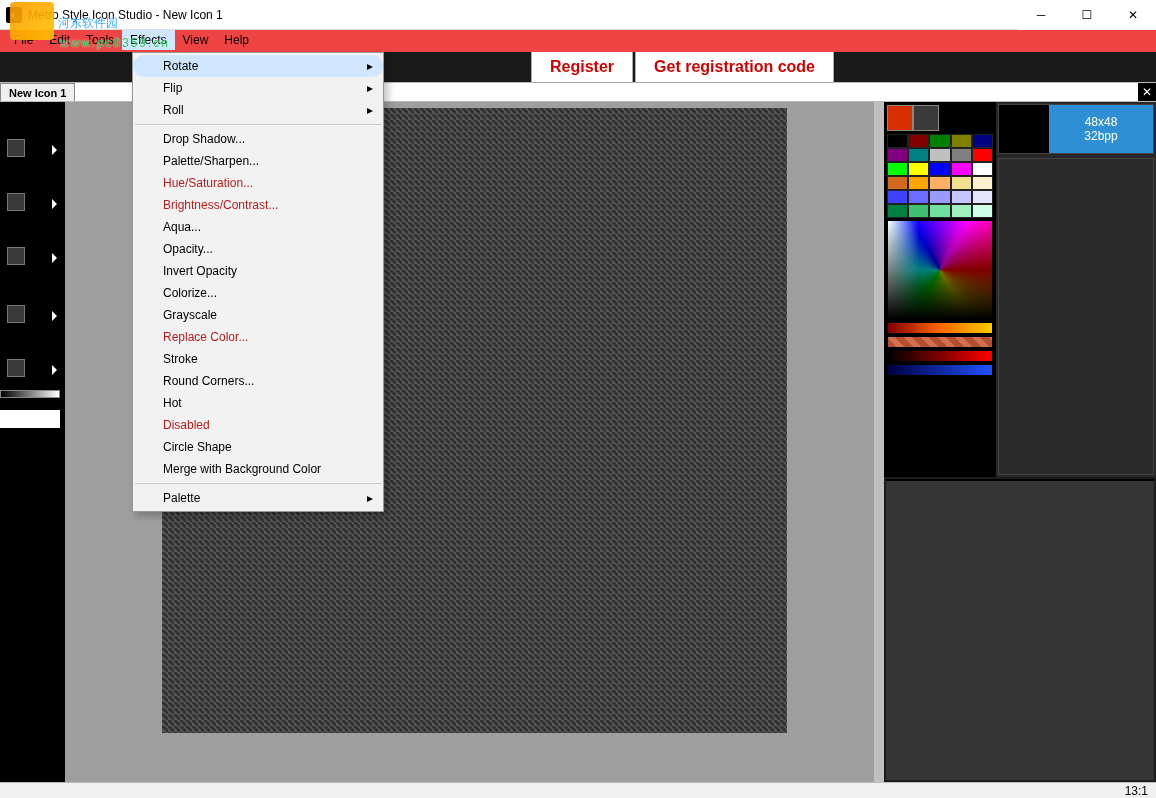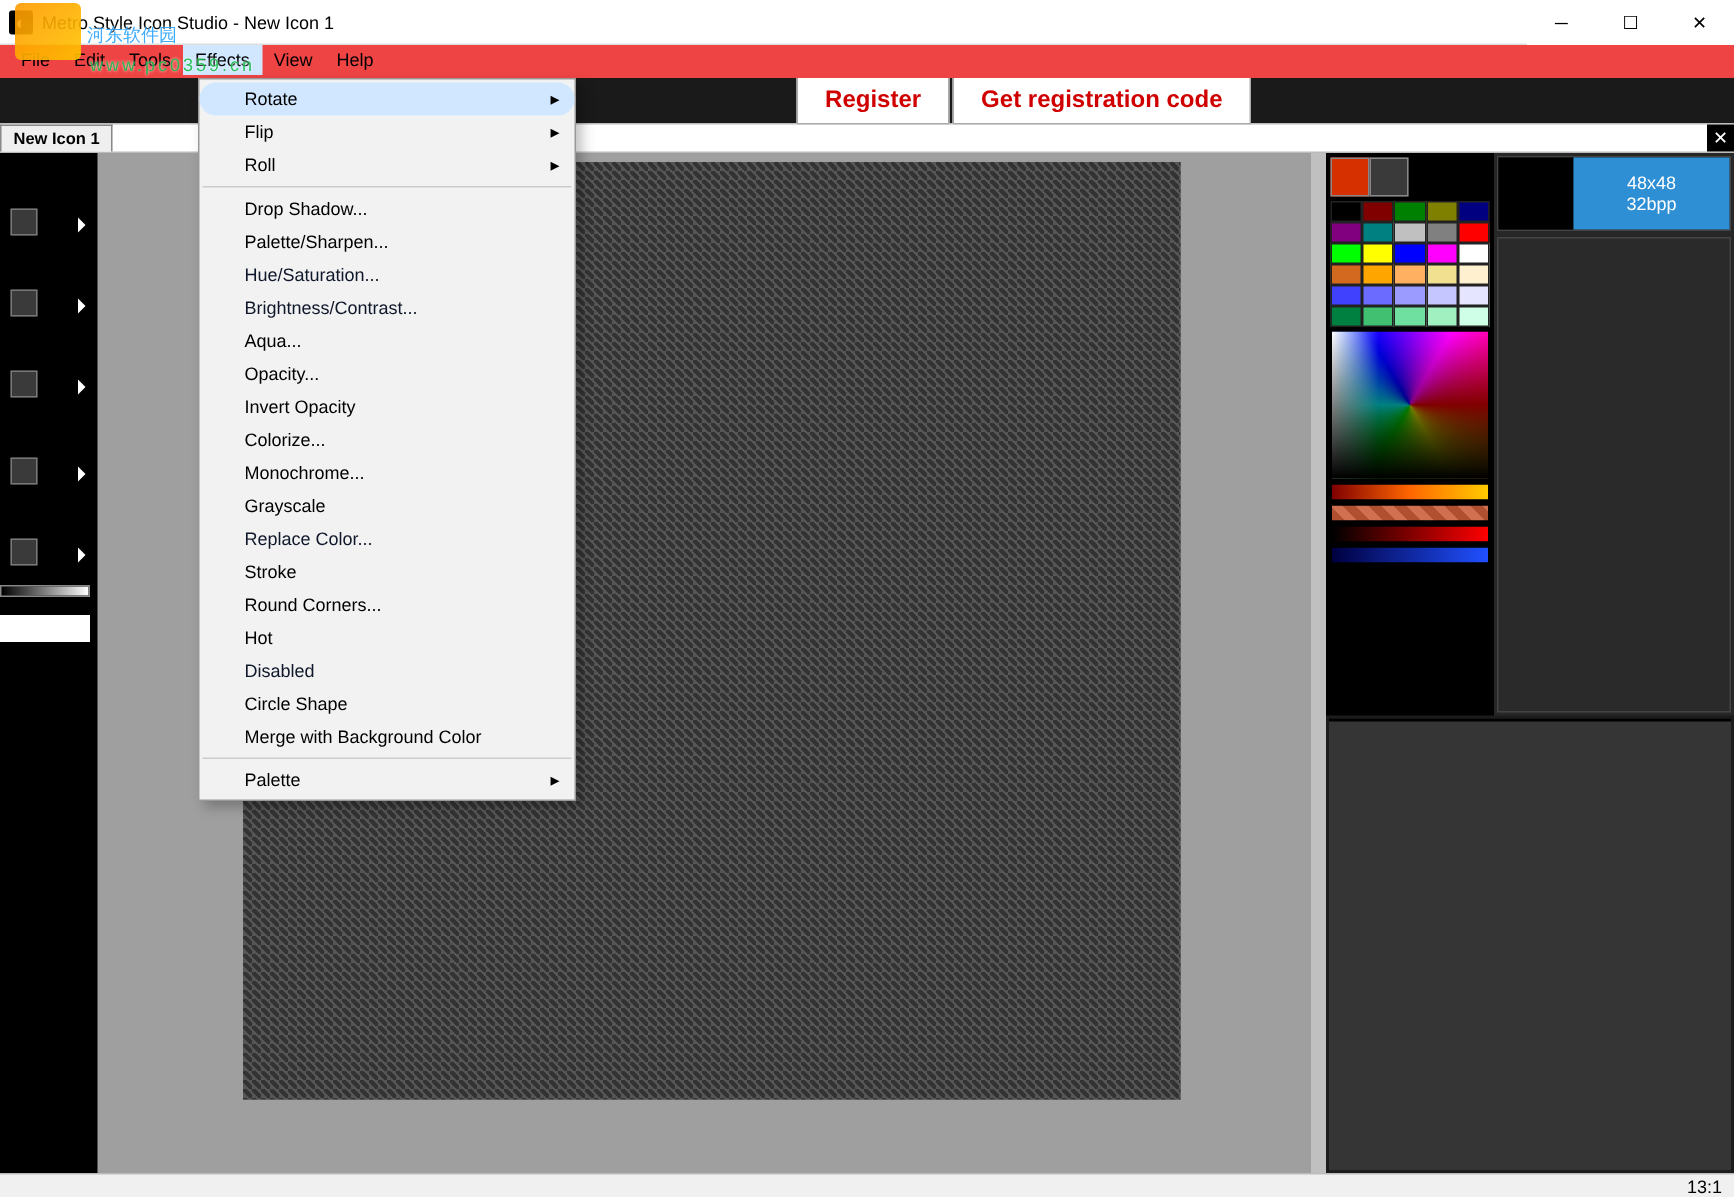--- a/index.html
+++ b/index.html
@@ -70,21 +70,21 @@
 .bottom-preview { flex:1; background:#353535; border-top:2px solid #000; margin:2px; }
 
 
 .statusbar { height: 16px; background: #f0f0f0; border-top:1px solid #bbb; display:flex; align-items:center; font-size:11px; padding: 0 8px; }
 .statusbar .right { margin-left:auto; }
 
 
 .dropdown { position: absolute; top: 52px; left: 132px; width: 252px; background: #f2f2f2; border: 1px solid #999; box-shadow: 4px 4px 8px rgba(0,0,0,0.25); z-index: 100; padding: 2px 0; }
 .dropdown .row { display:flex; align-items:center; height: 22px; padding: 0 28px 0 30px; cursor:default; position:relative; }
 .dropdown .row.highlight { background:#d0e7ff;border-radius:11px; }
-.dropdown .row.disabled { color:#0f172a; }
+.dropdown .row.disabled { color:#b91c1c; }
 .dropdown .row .arrow { position:absolute; right:10px; }
 .dropdown .sep { height:1px; background:#ccc; margin: 3px 2px; }
 
 
 .watermark { position:absolute; top: 2px; left: 10px; z-index: 200; pointer-events:none; color:#2aa3ff; font-weight:normal; font-size: 24px; font-family: "SimHei","Microsoft YaHei",sans-serif; text-shadow: 0 0 2px #fff; opacity:0.9; }
 .watermark .logo { display:inline-block; width:44px; height:38px; vertical-align:middle; margin-right:4px;
   background: linear-gradient(135deg,#ff9a00,#ffc400); border-radius:4px; }
 .watermark .sub { display:block; font-size:12px; color:#1abf4a; letter-spacing:2px; margin-left:50px; margin-top:-4px;text-align:right; }
 
 
@@ -252,23 +252,20 @@
   <div class="row">
       <span>Opacity...</span>
     </div>
   <div class="row">
       <span>Invert Opacity</span>
     </div>
   <div class="row">
       <span>Colorize...</span>
     </div>
   <div class="row">
-      <span>Monochrome...</span>
-    </div>
-  <div class="row">
       <span>Grayscale</span>
     </div>
   <div class="row disabled">
       <span>Replace Color...</span>
     </div>
   <div class="row">
       <span>Stroke</span>
     </div>
   <div class="row">
       <span>Round Corners...</span>

